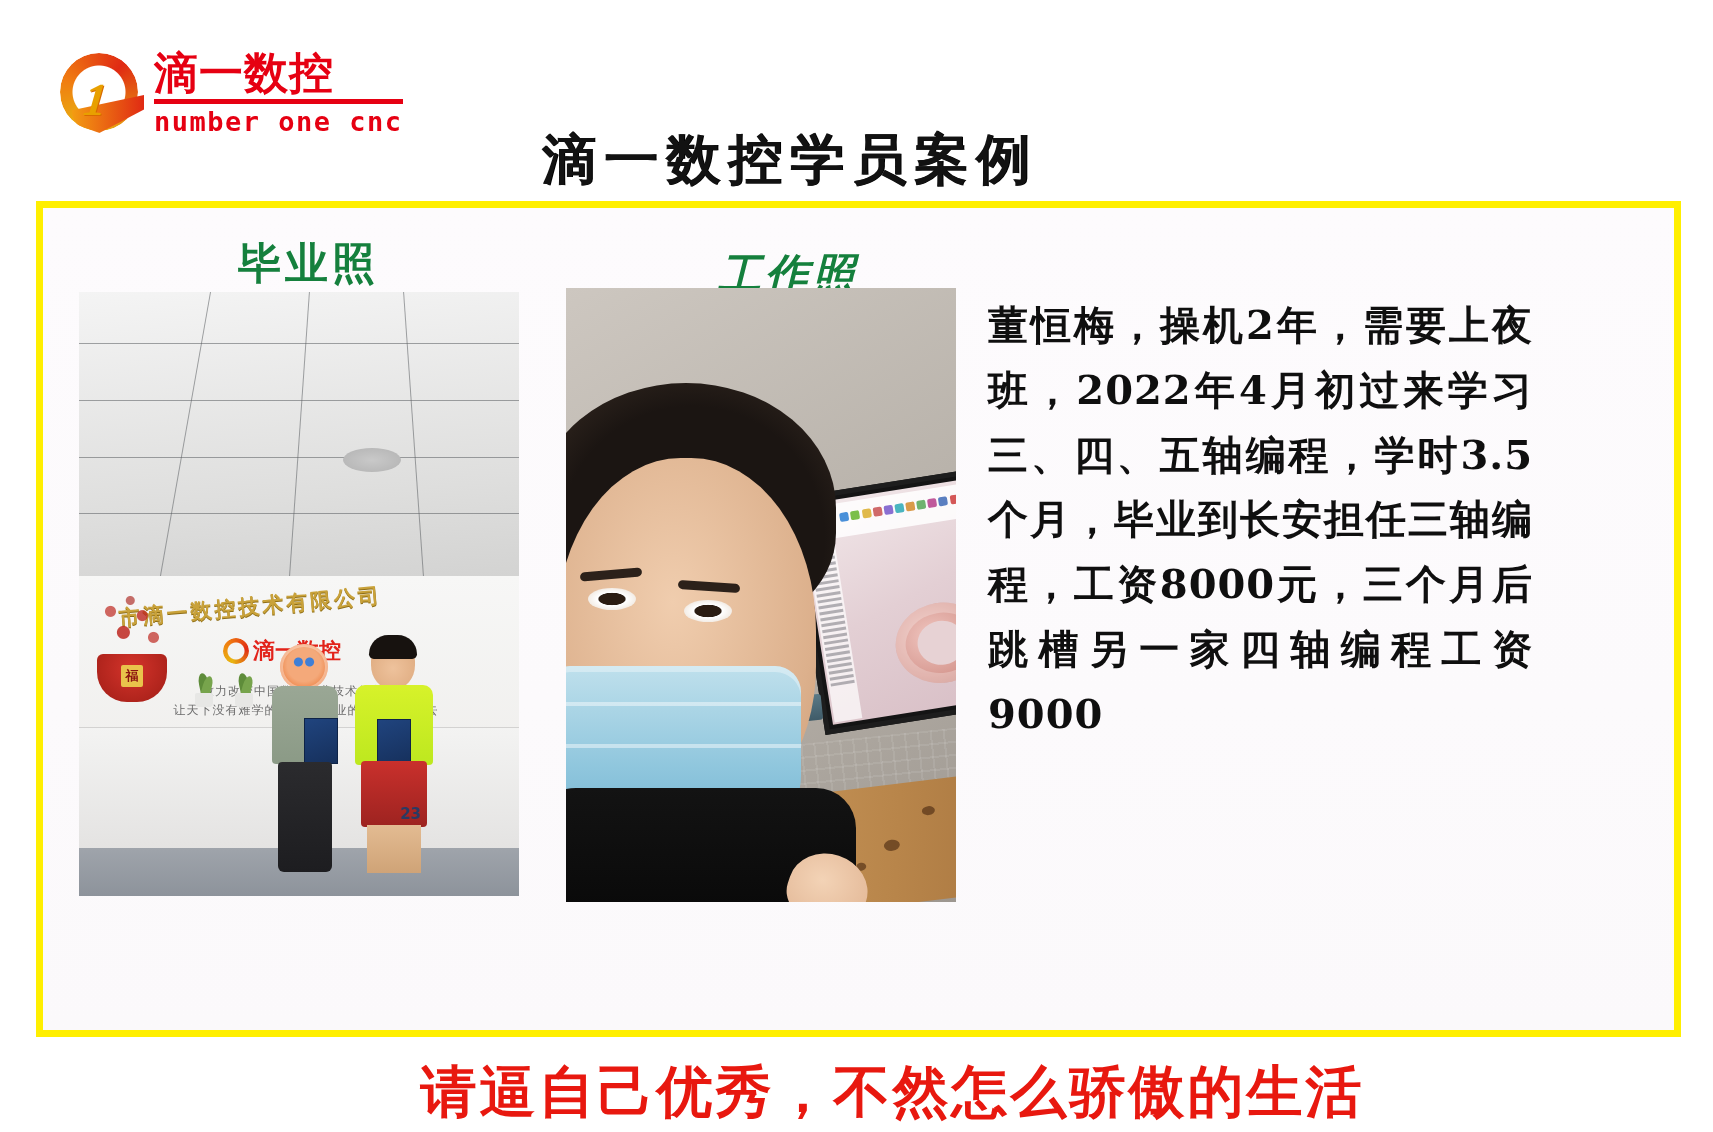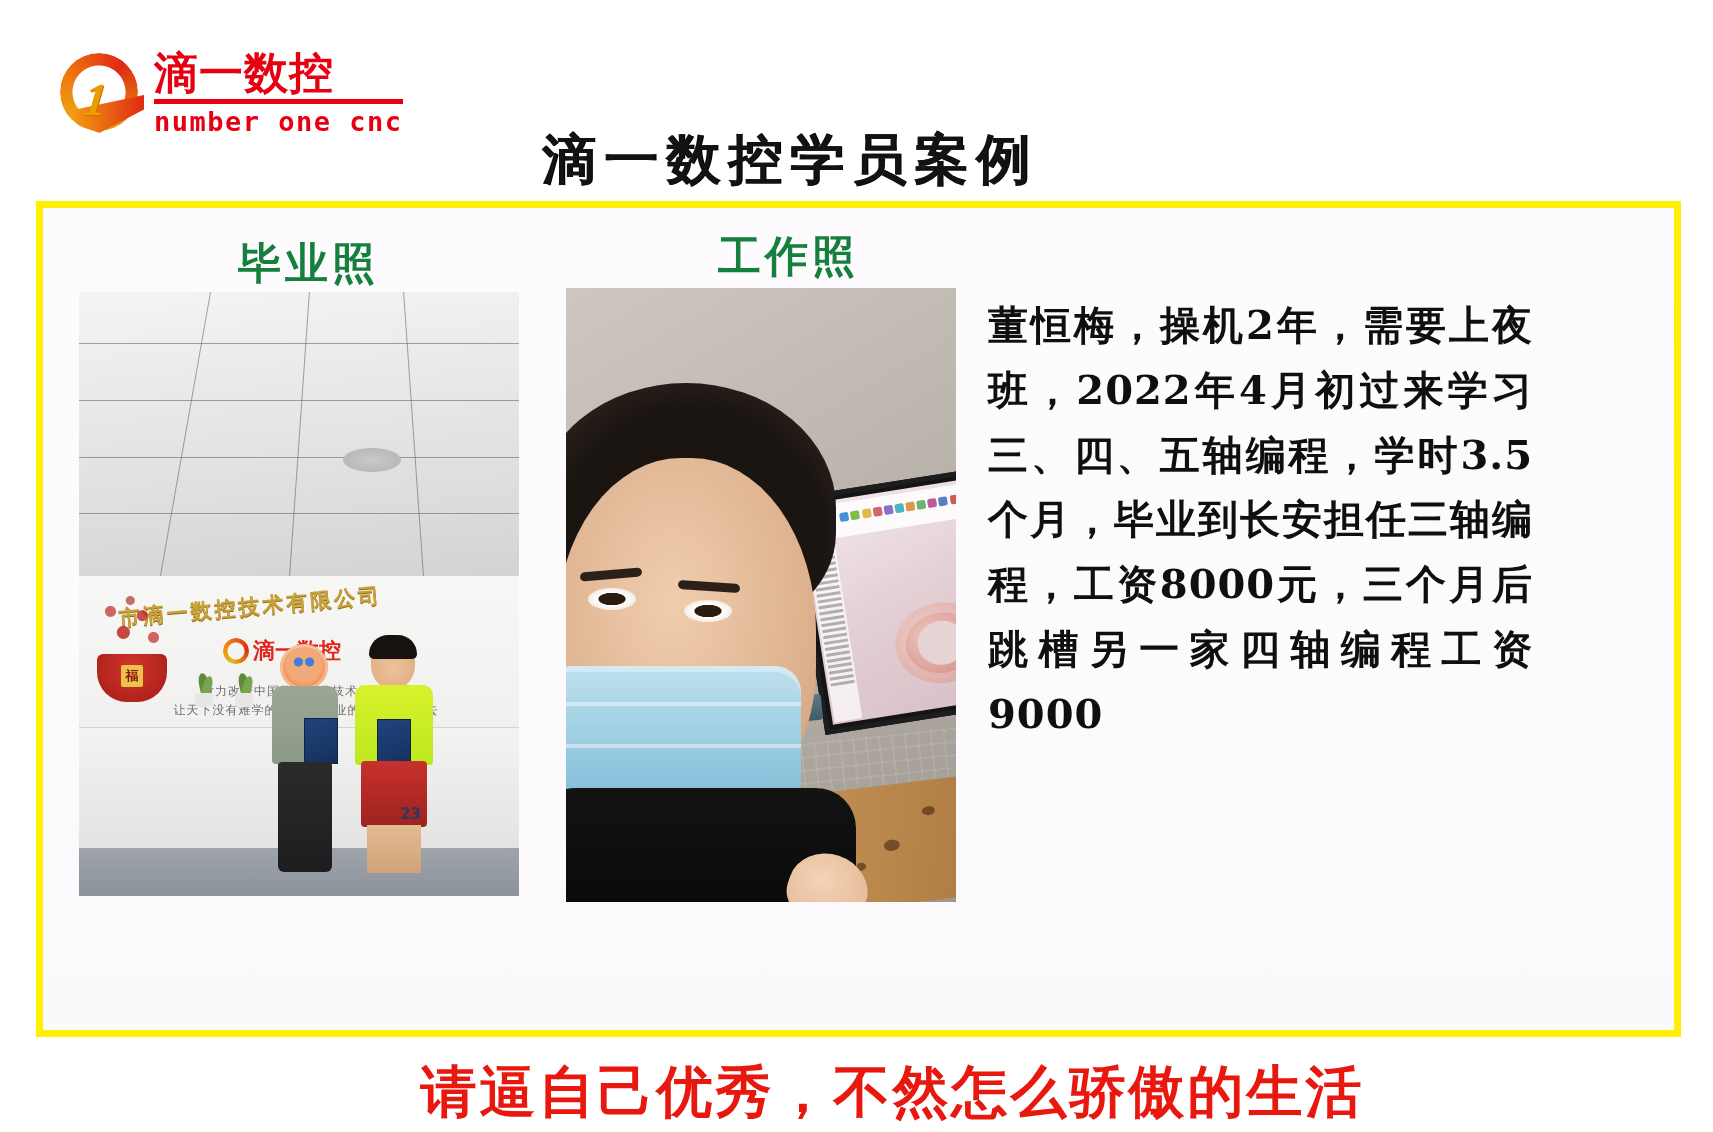--- a/index.html
+++ b/index.html
@@ -77,21 +77,21 @@
     box-sizing:border-box;
   }
 
   
   .photo-label{
     position:absolute;
     font-family:"DejaVu Serif",serif;
     font-weight:700;font-size:43px;letter-spacing:4px;color:#15803d;
   }
   #label-grad{left:238px;top:235px;}
-  #label-work{left:718px;top:228px;}
+  #label-work{left:718px;top:246px;font-style:italic;}
 
   
   #photo-grad{
     position:absolute;left:79px;top:292px;width:440px;height:604px;
     overflow:hidden;background:#cfcfcf;
   }
   .g-ceiling{
     position:absolute;left:0;top:0;width:100%;height:47%;
     background:linear-gradient(175deg,#f4f4f4,#dededd 70%,#d3d3d2);
   }

